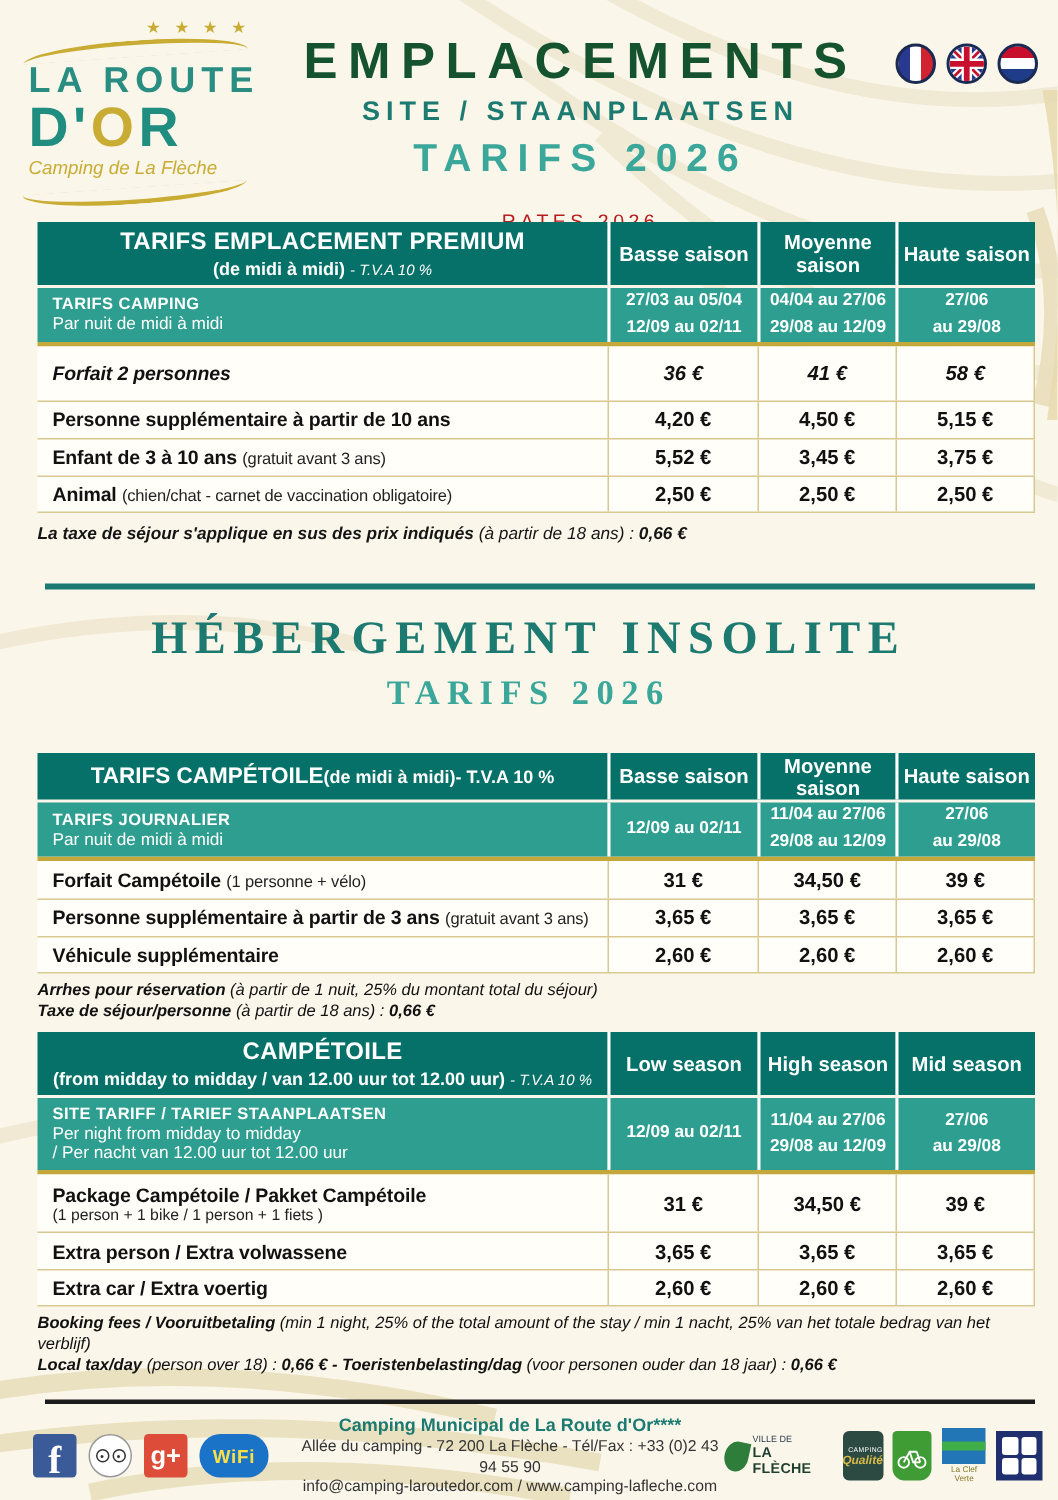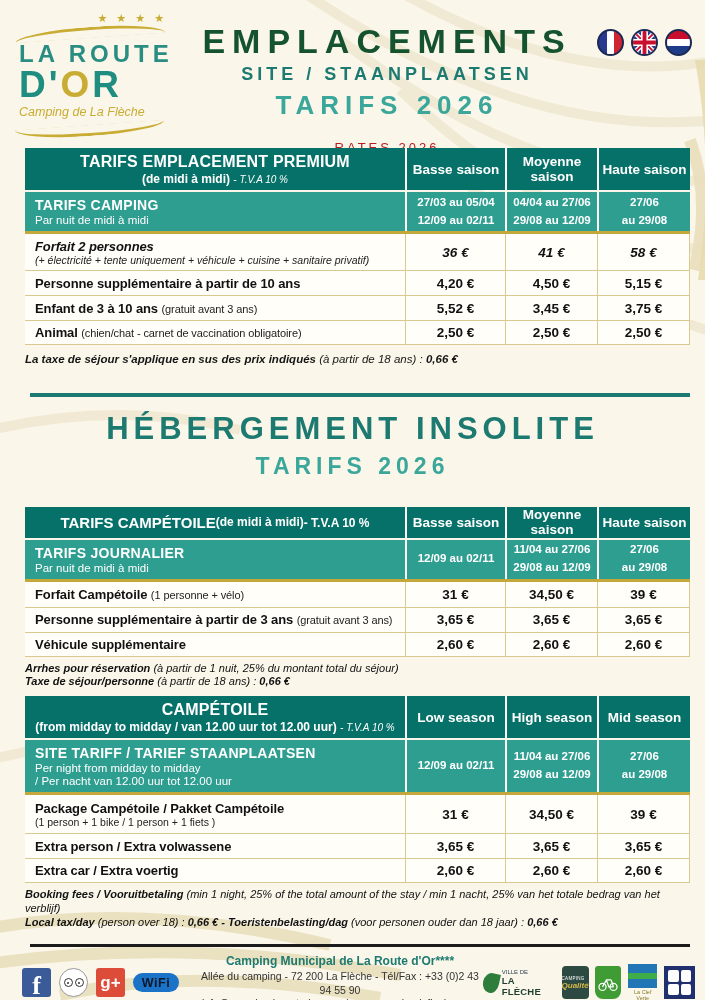--- a/index.html
+++ b/index.html
@@ -46,65 +46,65 @@
   .htitle { font-weight:bold; font-size:16px; letter-spacing:.2px; }
   .hsub { font-weight:bold; font-size:12px; margin-top:1px; }
   .hsub .tva { font-weight:normal; font-style:italic; font-size:10px; }
   .hlabel-inline { display:flex; align-items:center; justify-content:center; text-align:center; padding:3px 6px; }
   .htitle2 { font-weight:bold; font-size:15px; }
   .hsub2 { font-weight:bold; font-size:12px; }
   .season { display:flex; align-items:center; justify-content:center; font-weight:bold; font-size:13.5px; border-left:2px solid #fff; text-align:center; }
   .tgroup { margin-top:2px; border-bottom:3px solid #c4a83b; }
   .tgroup > .cell { background:#2e9e90; color:#fff; }
   .glabel { display:flex; flex-direction:column; justify-content:center; padding:5px 10px; }
-  .gtitle { font-weight:bold; font-size:14px; letter-spacing:.3px; }
+  .gtitle { font-weight:bold; font-size:11px; letter-spacing:.3px; }
   .gsub { font-size:11.5px; margin-top:1px; }
   .dates { display:flex; flex-direction:column; justify-content:center; align-items:center; text-align:center; font-weight:bold; font-size:11.5px; line-height:1.55; border-left:2px solid #fff; }
   .tdata { background:#fffef9; }
   .tdata + .tdata { border-top:1px solid #d9c88f; }
   .tdata:last-of-type { border-bottom:1px solid #d9c88f; }
   .rlabel { display:flex; flex-direction:column; justify-content:center; padding:4px 8px 4px 10px; }
   .rl { font-weight:bold; font-size:13px; letter-spacing:-0.1px; }
   .rs { font-weight:normal; font-size:10.5px; color:#222; } .rl .rs { font-size:11px; }
   .price { display:flex; align-items:center; justify-content:center; font-weight:bold; font-size:13.5px; border-left:1px solid #d9c88f; }
   .tdata .price:last-child { border-right:1px solid #d9c88f; }
   .row-tall { min-height:36px;font-style:italic; } .row-std { min-height:25px; } .row-tall3 { min-height:38px; }
 
   .note { margin:8px 0 0 25px; width:655px; font-size:11.5px; font-style:italic; color:#151515; line-height:1.18; }
   .note b { font-weight:bold; }
 
   .divider { height:4px; background:#1d7a72; margin:26px 15px 0 30px; width:660px; }
 
-  .section2 { text-align:center; margin-top:14px; }
+  .section2 { text-align:center; margin-top:14px;font-family:Liberation Serif, serif; }
   .s2-title { font-size:31px; color:#1d7a70; font-weight:bold; letter-spacing:5px; }
   .s2-sub   { font-size:23px; color:#3ba79a; font-weight:bold; letter-spacing:5px; margin-top:6px; }
 
   .mt-t2 { margin-top:27px; } .mt-t3 { margin-top:7px; }
   .notes-block { margin:5px 0 0 25px; width:660px; font-size:11px; font-style:italic; line-height:1.25; }
   .notes-block b { font-weight:bold; }
 
   
   .foot-line { height:3px; background:#1b1b1b; margin:15px 15px 0 30px; width:660px; }
   .footer { display:flex; align-items:center; padding:7px 10px 0 22px; }
   .social { display:flex; gap:8px; align-items:center; width:175px; }
   .ic-fb { width:29px; height:29px; background:#3a5a98; color:#fff; border-radius:3px; display:flex; align-items:flex-end; justify-content:center; font-size:26px; font-weight:bold; line-height:.85; font-family:"Liberation Serif", serif; }
   .ic-ta { width:29px; height:29px; background:#fff; border:1px solid #999; border-radius:50%; display:flex; flex-direction:column; align-items:center; justify-content:center; }
   .ta-eyes { display:flex; gap:2px; }
   .ta-eye { width:9px; height:9px; border:1.5px solid #333; border-radius:50%; position:relative; }
   .ta-eye::after { content:""; position:absolute; left:2.5px; top:2.5px; width:2px; height:2px; border-radius:50%; background:#333; }
   .ic-gp { width:29px; height:29px; background:#dd4b39; color:#fff; border-radius:3px; display:flex; align-items:center; justify-content:center; font-size:17px; font-weight:bold; }
-  .ic-wifi { width:46px; height:19px; background:#1a73c6; border-radius:14px; color:#0f172a; display:flex; align-items:center; justify-content:center; font-weight:bold; font-size:12.5px; letter-spacing:.5px; }
+  .ic-wifi { width:46px; height:29px; background:#1a73c6; border-radius:14px; color:#fde047; display:flex; align-items:center; justify-content:center; font-weight:bold; font-size:12.5px; letter-spacing:.5px; }
   .foot-center { flex:1; text-align:center; line-height:1.3; }
   .fc-name { color:#1d7a70; font-weight:bold; font-size:12px; }
   .fc-addr, .fc-mail { font-size:10.5px; color:#333; }
   .partners { display:flex; gap:6px; align-items:center; justify-content:flex-end; width:212px; }
   .p-ville { display:flex; align-items:center; gap:3px; }
   .ville-leaf { width:16px; height:20px; background:#2f7d3a; border-radius:70% 0 70% 70%; transform:rotate(12deg); }
   .ville-t1 { font-size:6px; color:#2c3e50; } .ville-t2 { font-size:9.5px; font-weight:bold; color:#1e3f2f; letter-spacing:.2px; }
-  .p-qual { width:27px; height:33px; background:#2c4a42; border-radius:4px; display:flex; flex-direction:column; align-items:flex-start; justify-content:center; }
+  .p-qual { width:27px; height:33px; background:#2c4a42; border-radius:4px; display:flex; flex-direction:column; align-items:flex-end; justify-content:center; }
   .q1 { color:#fff; font-size:4.5px; letter-spacing:.3px; } .q2 { color:#d8b94a; font-size:8px; font-style:italic; font-weight:bold; }
   .p-velo { width:27px; height:33px; background:#3f9c35; border-radius:3px 3px 8px 8px; display:flex; align-items:center; justify-content:center; }
   .p-velo svg { width:22px; height:22px; }
   .p-clef { display:flex; flex-direction:column; align-items:center; }
   .clef-sq { width:29px; height:24px; background:#2276b5; position:relative; }
   .clef-sq::after { content:""; position:absolute; left:0; top:9px; width:100%; height:6px; background:#3fae49; }
   .clef-lbl { font-size:5.5px; color:#8a7a2a; text-align:center; line-height:1.1; margin-top:1px; }
   .p-th { width:31px; height:33px; background:#20306e; display:grid; grid-template-columns:1fr 1fr; gap:2px; padding:4px; }
   .p-th span { background:#fff; border-radius:2px; }
 </style>
@@ -188,21 +188,20 @@
           <div>29/08 au 12/09</div>
         </div>
       <div class="cell dates">
           <div>27/06</div>
           <div>au 29/08</div>
         </div>
     </div>
     <div class="tr tdata row-tall">
       <div class="cell rlabel">
           <span class="rl">Forfait 2 personnes</span>
-          <span class="rs">(+ électricité + tente uniquement + véhicule + cuisine + sanitaire privatif)</span>
         </div>
       <div class="cell price">36 €</div>
       <div class="cell price">41 €</div>
       <div class="cell price">58 €</div>
     </div>
     <div class="tr tdata row-std">
       <div class="cell rlabel">
           <span class="rl">Personne supplémentaire à partir de 10 ans</span>
         </div>
       <div class="cell price">4,20 €</div>

